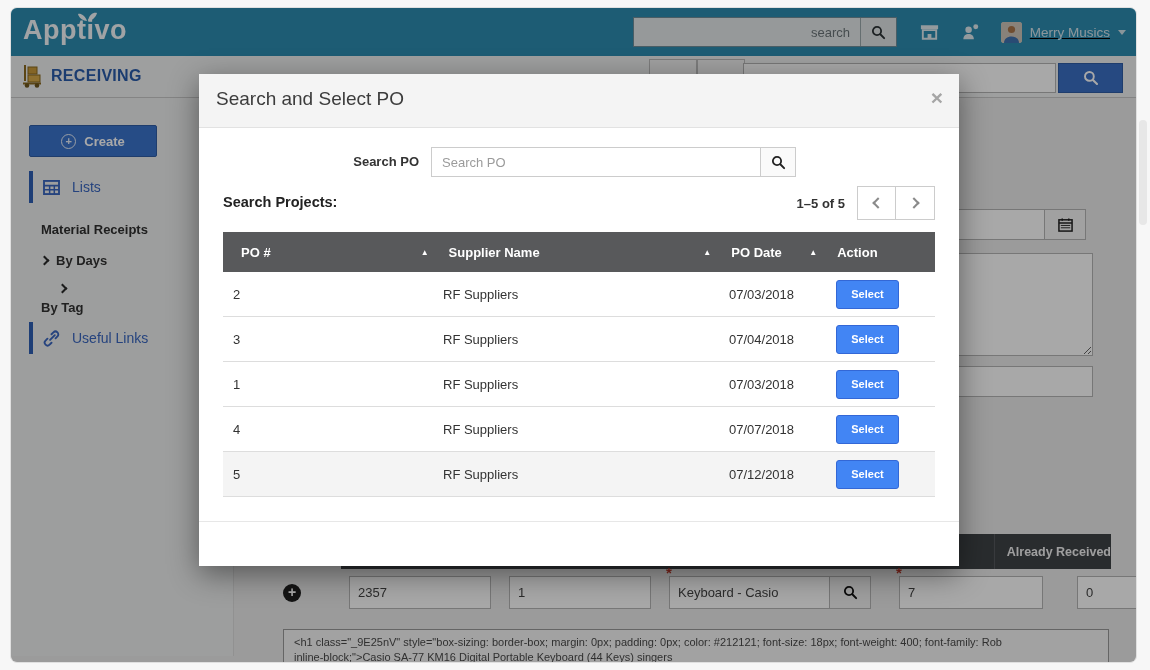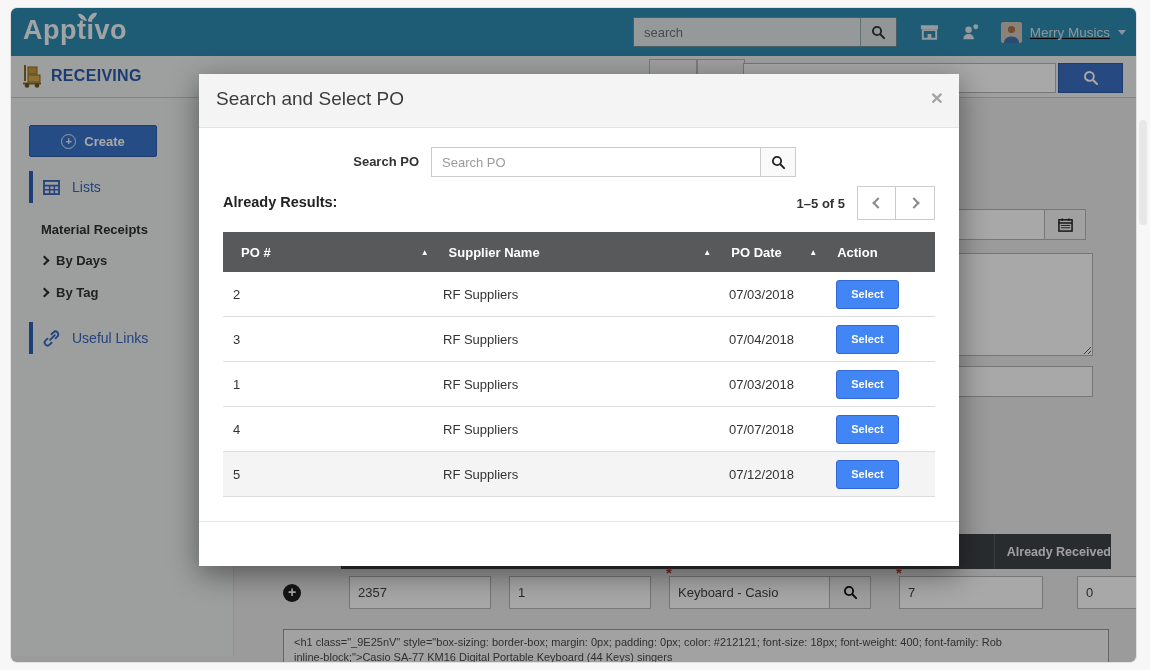--- a/index.html
+++ b/index.html
@@ -14,21 +14,21 @@
   .logo { position:absolute; left:12px; top:7px; color:#f4f8fa; font-size:27px; font-weight:bold;
           letter-spacing:.5px; }
   .logo svg { position:absolute; left:54px; top:-4px; }
   .mainnav { position:absolute; left:118px; top:0; height:48px; display:flex; align-items:center; gap:28px; }
   .nav-item { display:flex; align-items:center; gap:6px; color:#cfe2ea; font-size:13.5px; cursor:pointer; }
   .caret { width:0; height:0; border-left:4px solid transparent; border-right:4px solid transparent;
            border-top:5px solid #cfe2ea; display:inline-block; }
   .tb-search { position:absolute; left:622px; top:9px; width:264px; height:30px; display:flex;
                border:1px solid #6f8d99; background:#e4e9ea; }
   .tb-search input { flex:1; border:none; outline:none; background:transparent; padding:0 10px;
-                     font-size:13px; color:#333; }
+                     font-size:13px; color:#333;text-align:right; }
   .tb-search input::placeholder { color:#6b7478; }
   .tb-search-btn { width:36px; border:none; border-left:1px solid #9aa7ab; background:#dfe4e5;
                    color:#2c3336; display:flex; align-items:center; justify-content:center; cursor:pointer; }
   .tb-icons { position:absolute; right:12px; top:0; height:48px; display:flex; align-items:center; gap:20px;text-decoration:underline; }
   .tb-ic { color:#dfeaef; display:flex; align-items:center; cursor:pointer; }
   .account { display:flex; align-items:center; gap:8px; cursor:pointer; }
   .avatar { width:21px; height:21px; border-radius:3px; overflow:hidden; background:#d9d2c8; }
   .account-name { color:#d4e4eb; font-size:13.5px; }
 
   
@@ -55,21 +55,21 @@
                font-size:11px; line-height:12px; text-align:center; font-weight:bold; }
   .side-row { position:absolute; left:18px; width:190px; height:32px; display:flex; align-items:center;
               gap:10px; color:#3a67c0; font-size:14px; cursor:pointer; }
   .blue-bar { width:4px; height:32px; background:#2e5fb3; }
   .side-row .lbl { padding-left:2px; }
   .row-lists { top:73px; }
   .row-links { top:224px; }
   .side-group { position:absolute; left:30px; top:124px; font-size:13px; font-weight:bold; color:#2f2f2f; }
   .side-tree { position:absolute; left:30px; display:flex; align-items:center; gap:8px; font-size:13px;
                font-weight:bold; color:#333; cursor:pointer; }
-  .tree1 { top:155px; } .tree2 { top:187px; }
+  .tree1 { top:155px; } .tree2 { top:187px;flex-direction:column; }
   .chev-r { width:7px; height:7px; border-right:2px solid #2b2b2b; border-top:2px solid #2b2b2b;
             transform:rotate(45deg); display:inline-block; }
 
   
   .main-bg { position:absolute; left:223px; top:90px; width:904px; height:558px; background:#ebecec; }
   .bg-date { position:absolute; left:467px; top:111px; width:385px; height:31px; display:flex; }
   .bg-date input { flex:1; border:1px solid #b5b5b5; border-right:none; background:#fff; }
   .bg-date .cal { width:42px; border:1px solid #b5b5b5; background:#f4f4f4; display:flex;
                   align-items:center; justify-content:center; color:#222; }
   .bg-textarea { position:absolute; left:467px; top:155px; width:392px; height:103px; background:#fff;
@@ -309,21 +309,21 @@
       <label>Search PO</label>
       <input placeholder="Search PO" style="">
       <button class="mini-btn">
         <svg width="15" height="15" viewBox="0 0 20 20">
               <circle cx="8" cy="8" r="5.5" fill="none" stroke="#222" stroke-width="2.4"></circle>
               <line x1="12.4" y1="12.4" x2="17.5" y2="17.5" stroke="#222" stroke-width="2.6" stroke-linecap="round"></line>
             </svg>
       </button>
     </div>
     <div class="res-row">
-      <span class="res-label">Already Results:</span>
+      <span class="res-label">Search Projects:</span>
       <span class="pag-text">1–5 of 5</span>
       <button class="pag-btn pag-prev">
             <i class="chev-l"></i>
           </button>
       <button class="pag-btn pag-next">
             <i class="chev-rt"></i>
           </button>
     </div>
     <div class="tbl">
       <div class="tbl-head">

